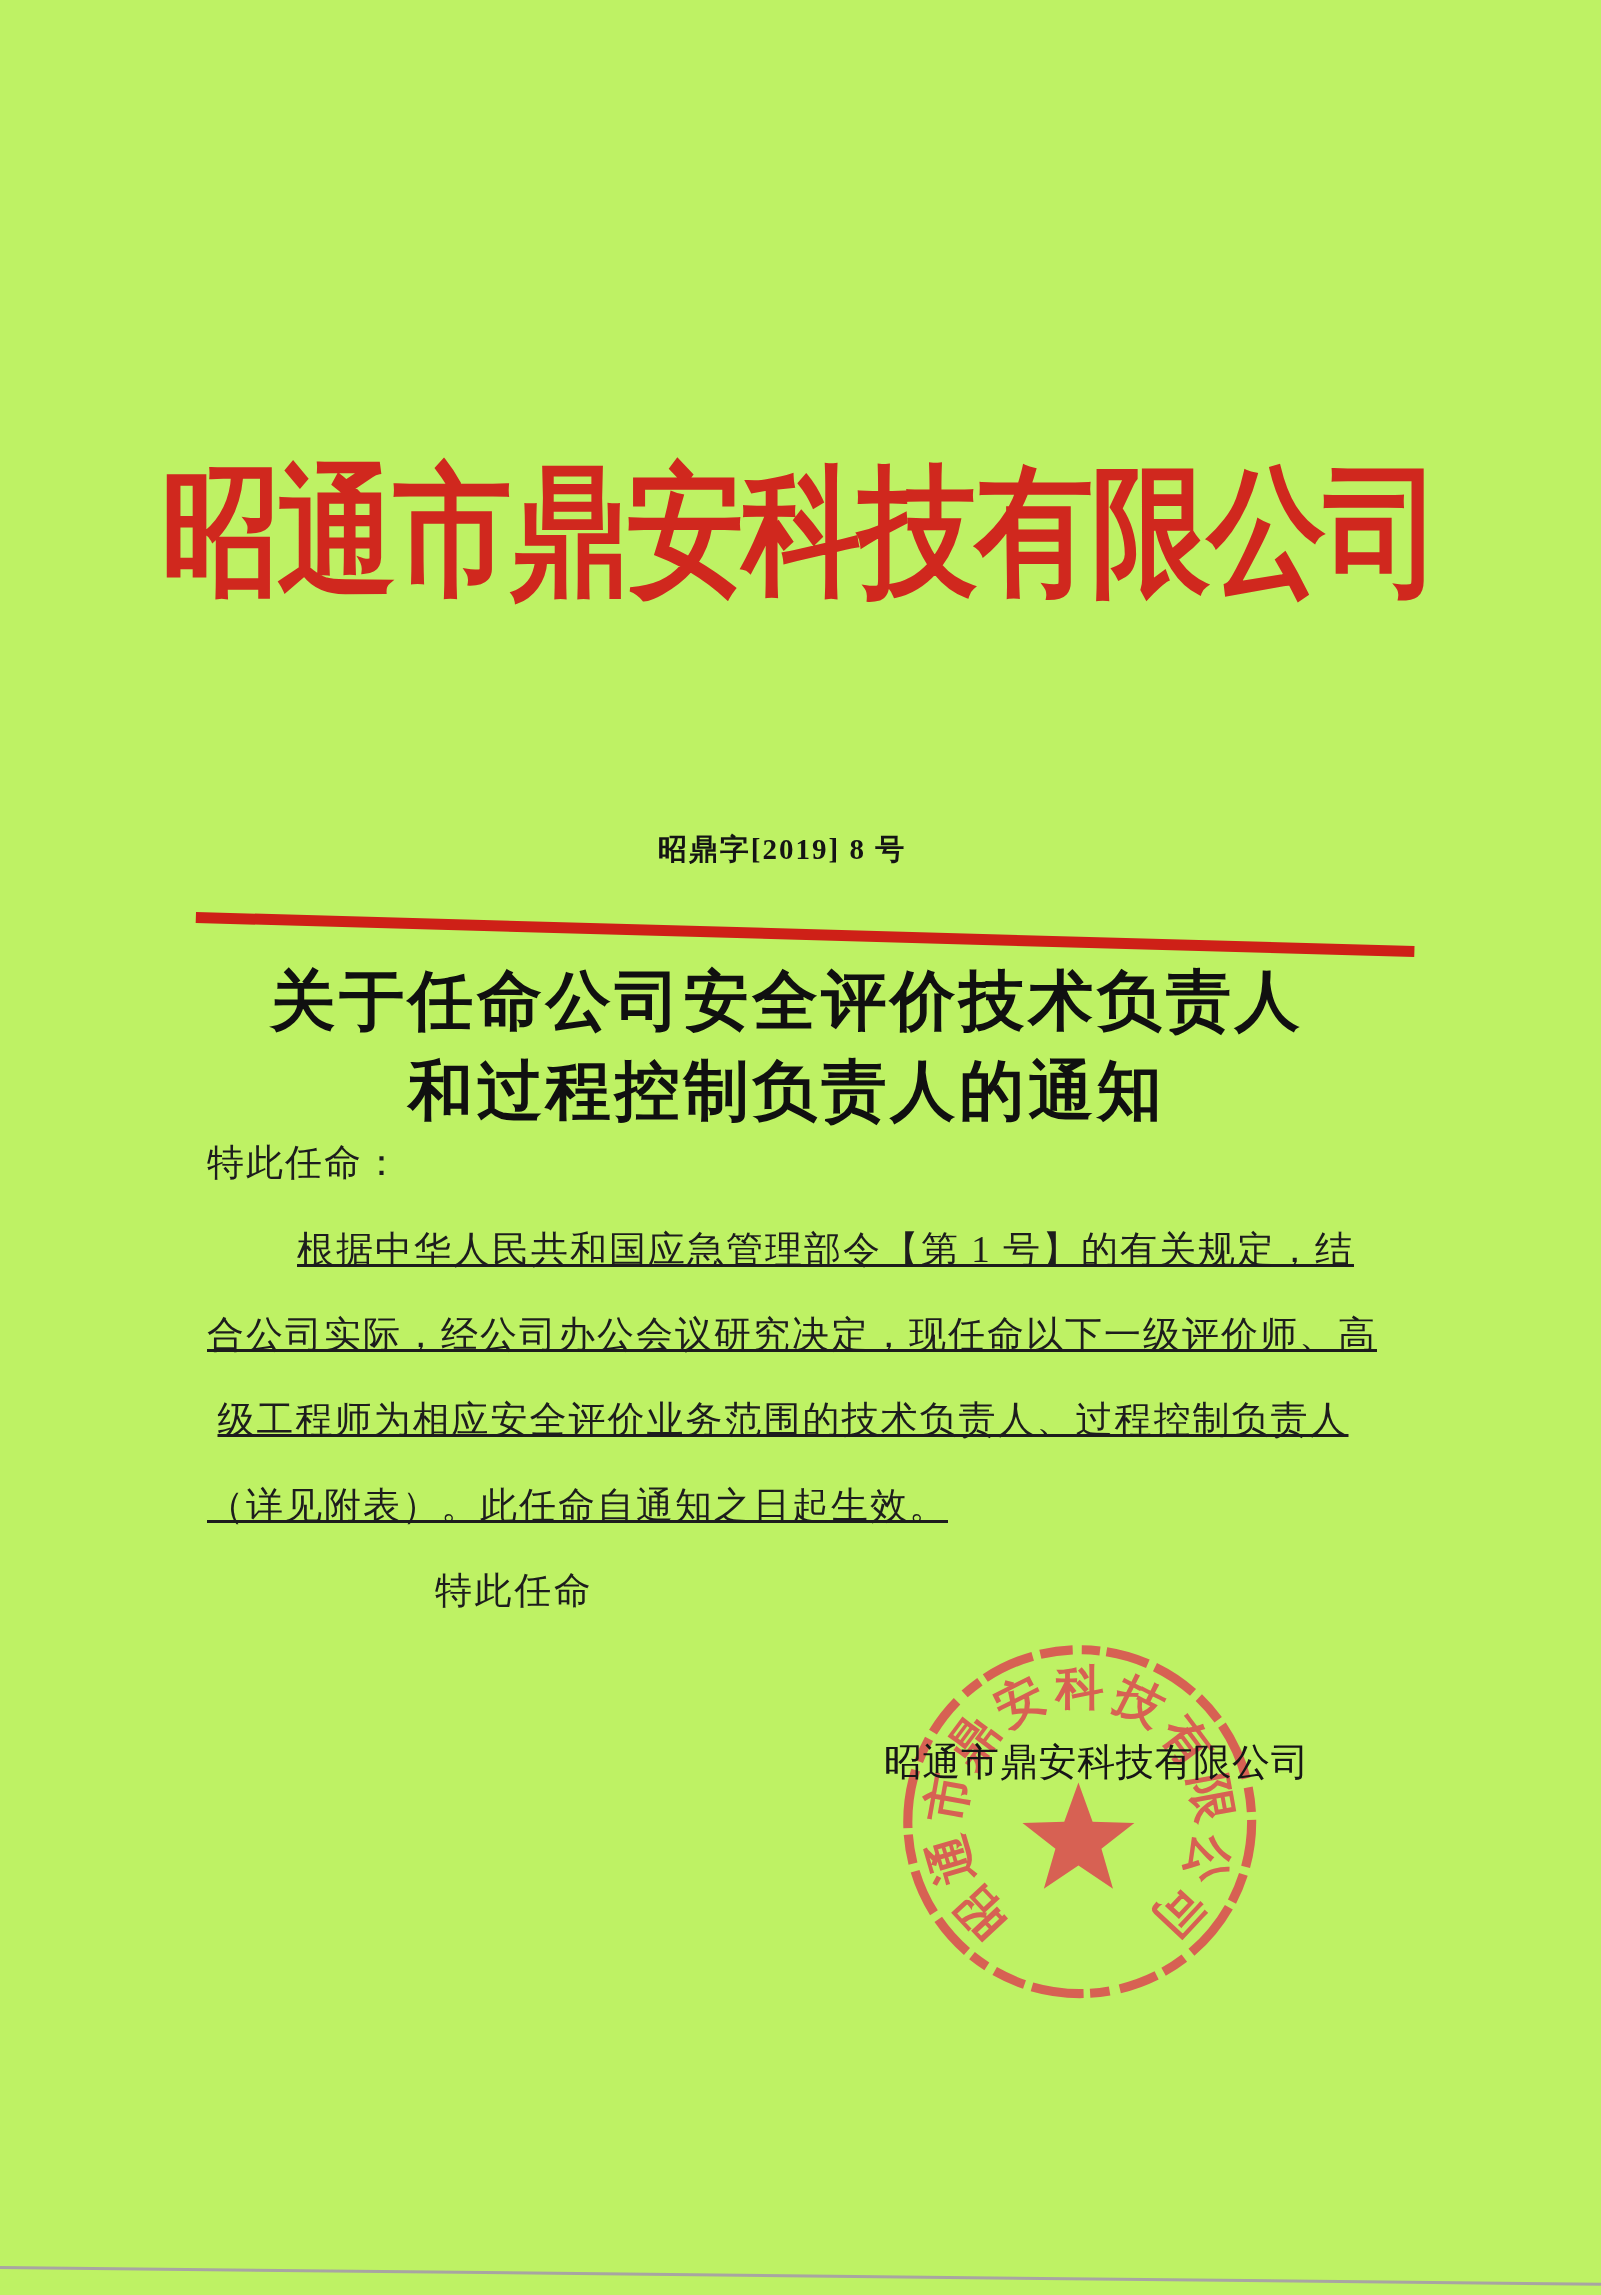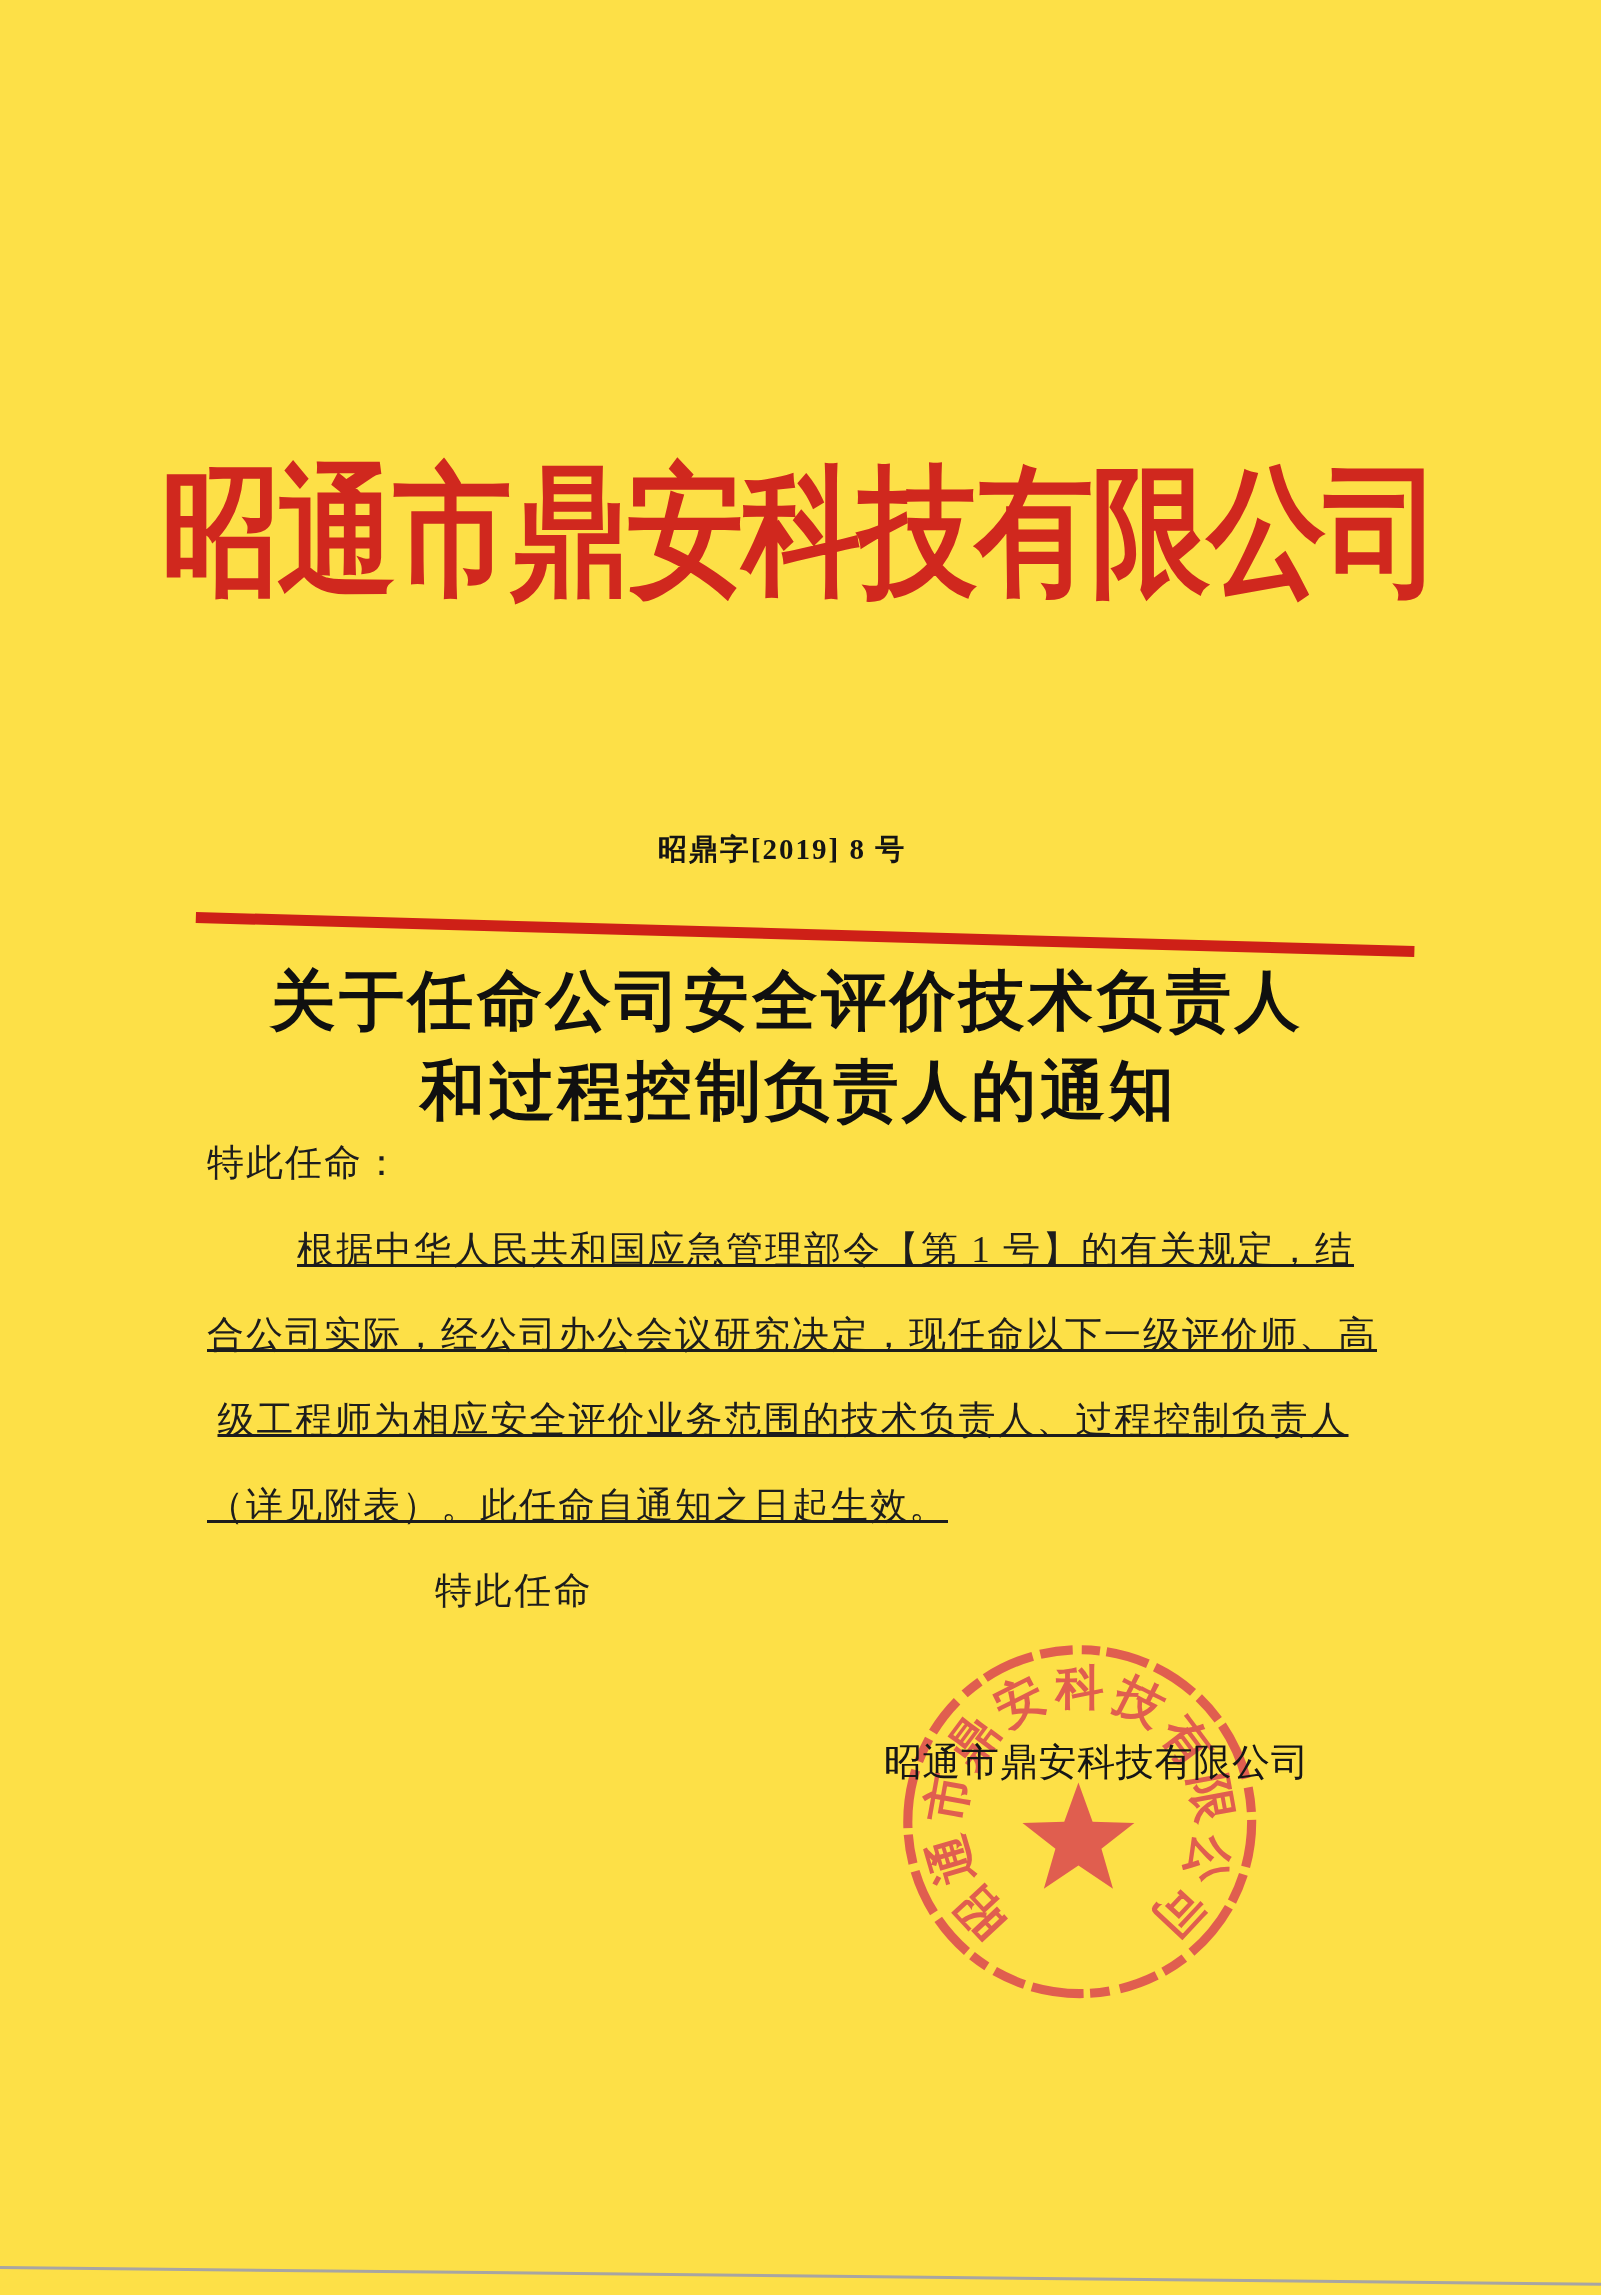--- a/index.html
+++ b/index.html
@@ -1,20 +1,20 @@
 <!DOCTYPE html>
 <html style="--headline-red: #d0281e; --rule-red: #ce2017; --ink: #1d1d1d;font-size:10.5px"><head>
 <meta charset="utf-8">
 <style>
   html,body{margin:0;padding:0;background:#e8e8e8;}
   .page{
     position:relative;
     width:1601px;height:2295px;
     margin:0 auto;
-    background:#fde047;
+    background:#bef264;
     overflow:hidden;
     font-family:"Liberation Serif","DejaVu Serif",serif;
     color:var(--ink,#1d1d1d);
   }
   .letterhead{
     position:absolute;left:0;width:1601px;top:450px;
     margin:0;text-align:center;
     font-size:141px;line-height:164px;font-weight:900;
     color:var(--headline-red,#d0281e);
     letter-spacing:-2.6px;
@@ -35,21 +35,21 @@
     transform:rotate(1.6deg);
     transform-origin:left top;
   }
   .notice-title{
     position:absolute;left:0;width:1574px;
     text-align:center;font-weight:bold;
     font-size:65px;letter-spacing:3.9px;
     color:#101010;white-space:nowrap;
   }
   .title-l1{top:957px;}
-  .title-l2{top:1047px;padding-left:12px;}
+  .title-l2{top:1047px;}
   .salutation{
     position:absolute;left:207px;top:1138px;
     font-size:37px;letter-spacing:2px;
   }
   .body-line{
     position:absolute;left:207px;width:1152px;
     font-size:37px;letter-spacing:2px;
     white-space:nowrap;
     text-decoration:underline;
   }

